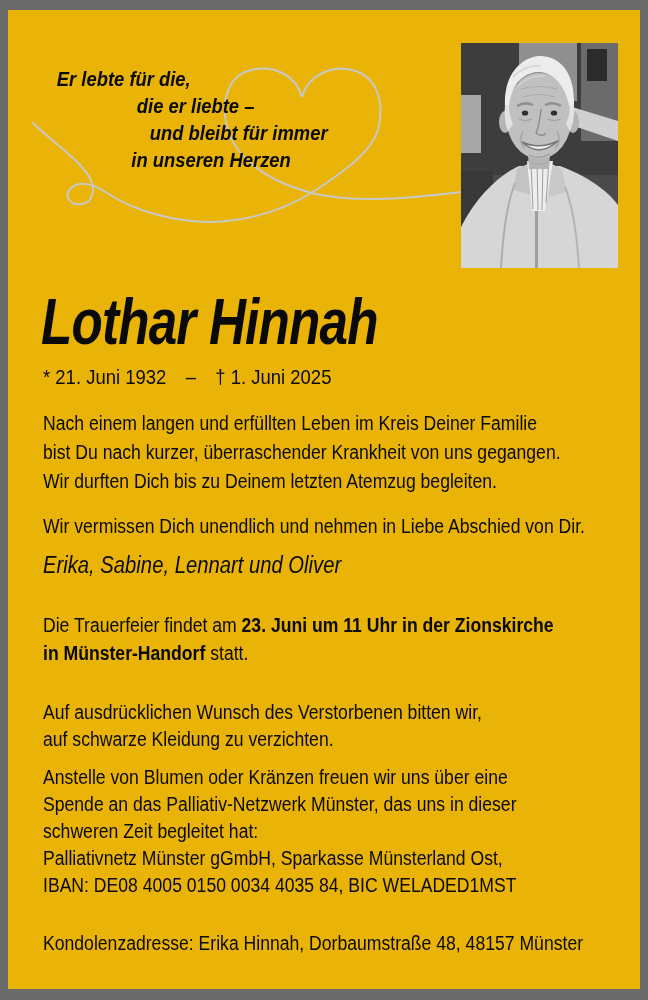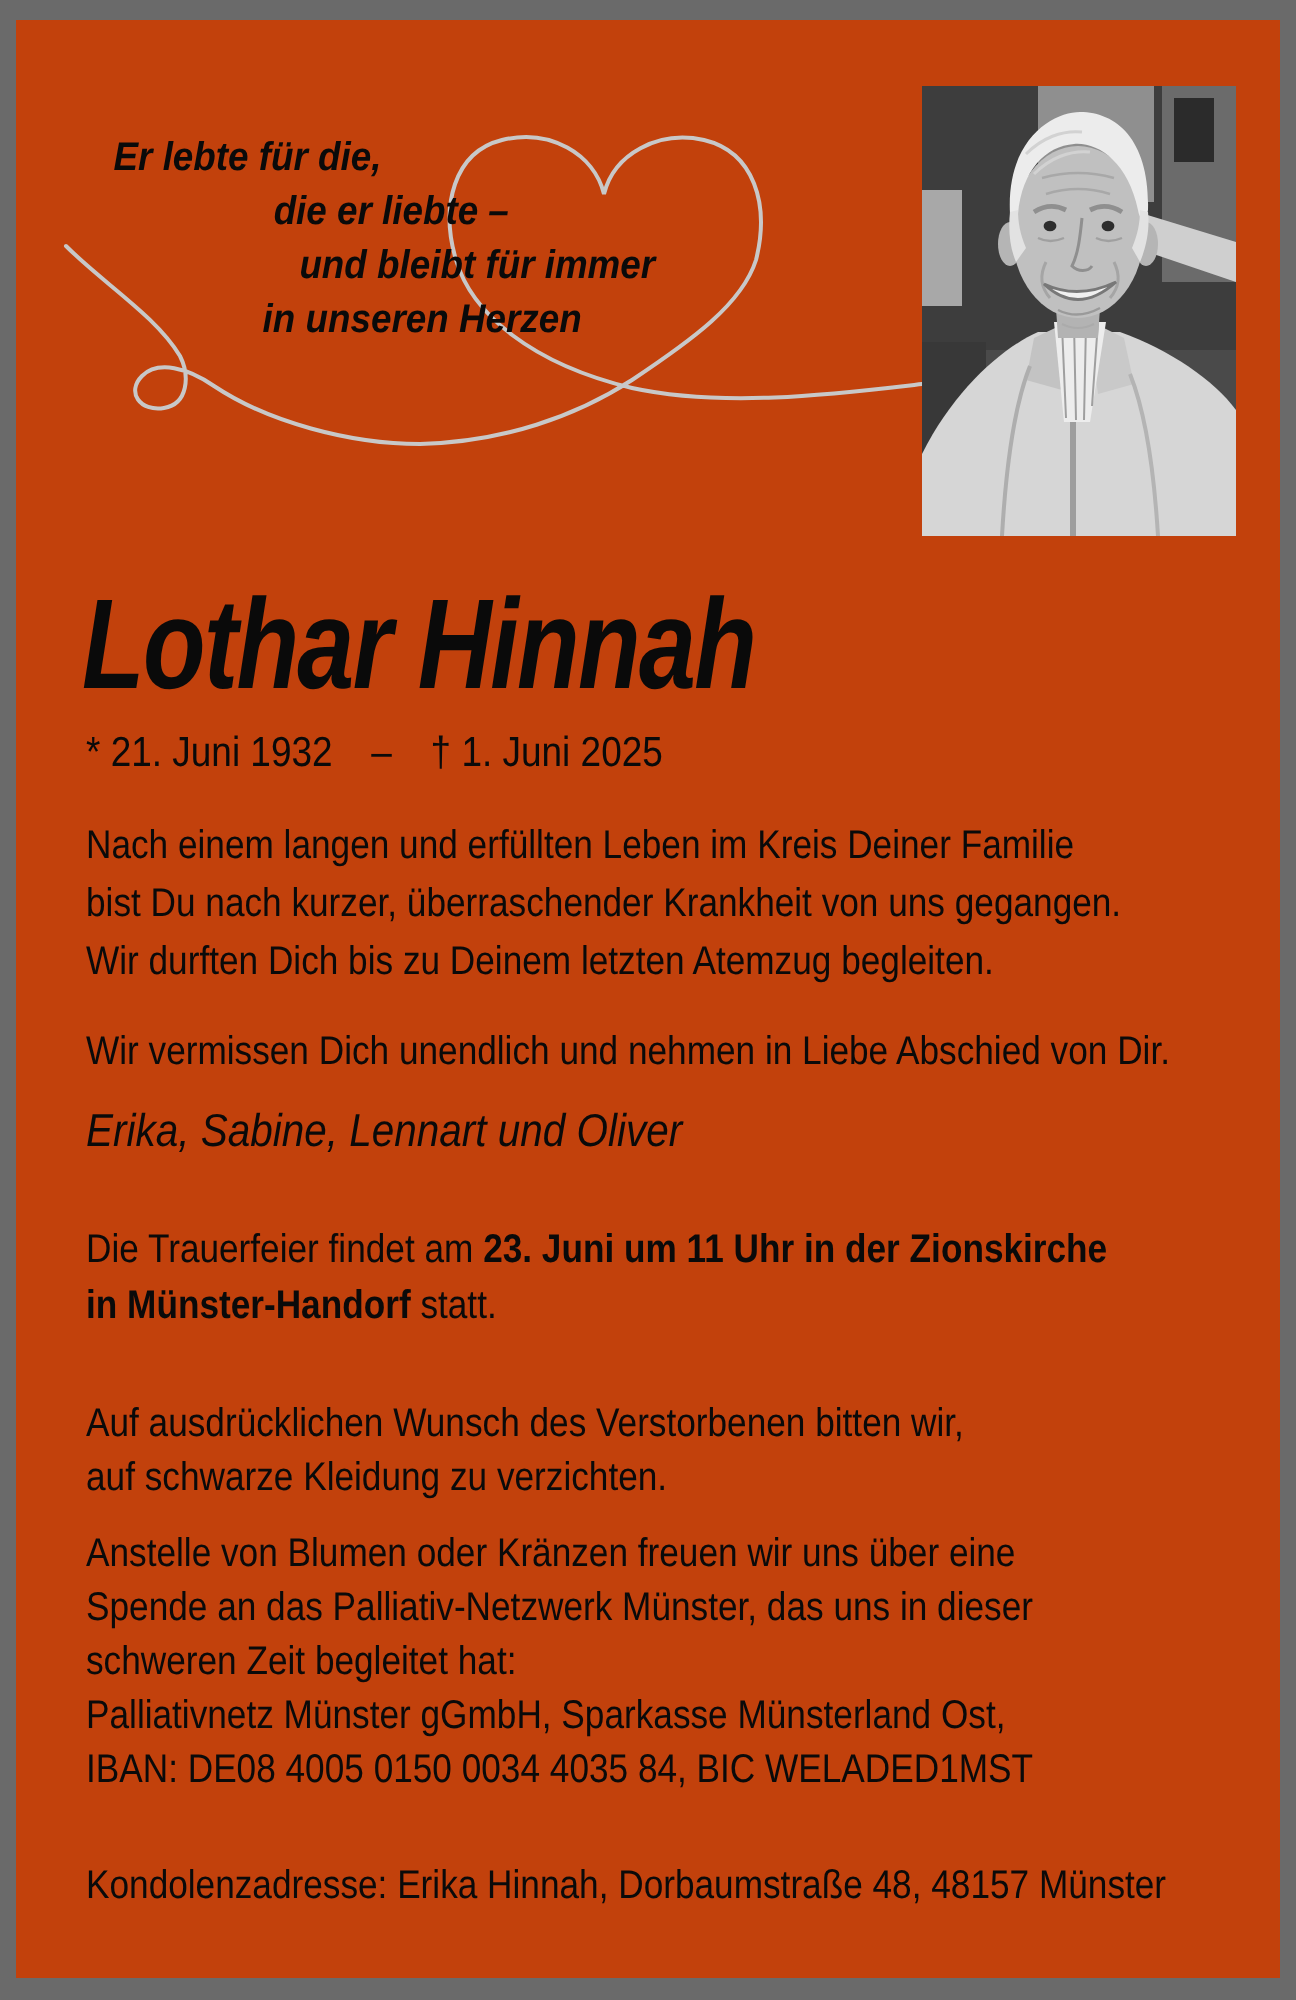--- a/index.html
+++ b/index.html
@@ -14,21 +14,21 @@
     font-family: "Liberation Sans", sans-serif;
     color: #0a0a0a;
     overflow: hidden;
   }
   .sheet {
     position: absolute;
     left: 8px;
     top: 10px;
     width: 632px;
     height: 979px;
-    background: #c2410c;
+    background: #eab308;
     overflow: hidden;
   }
   .squiggle {
     position: absolute;
     left: -8px;
     top: -10px;
     width: 648px;
     height: 1000px;
     pointer-events: none;
   }

